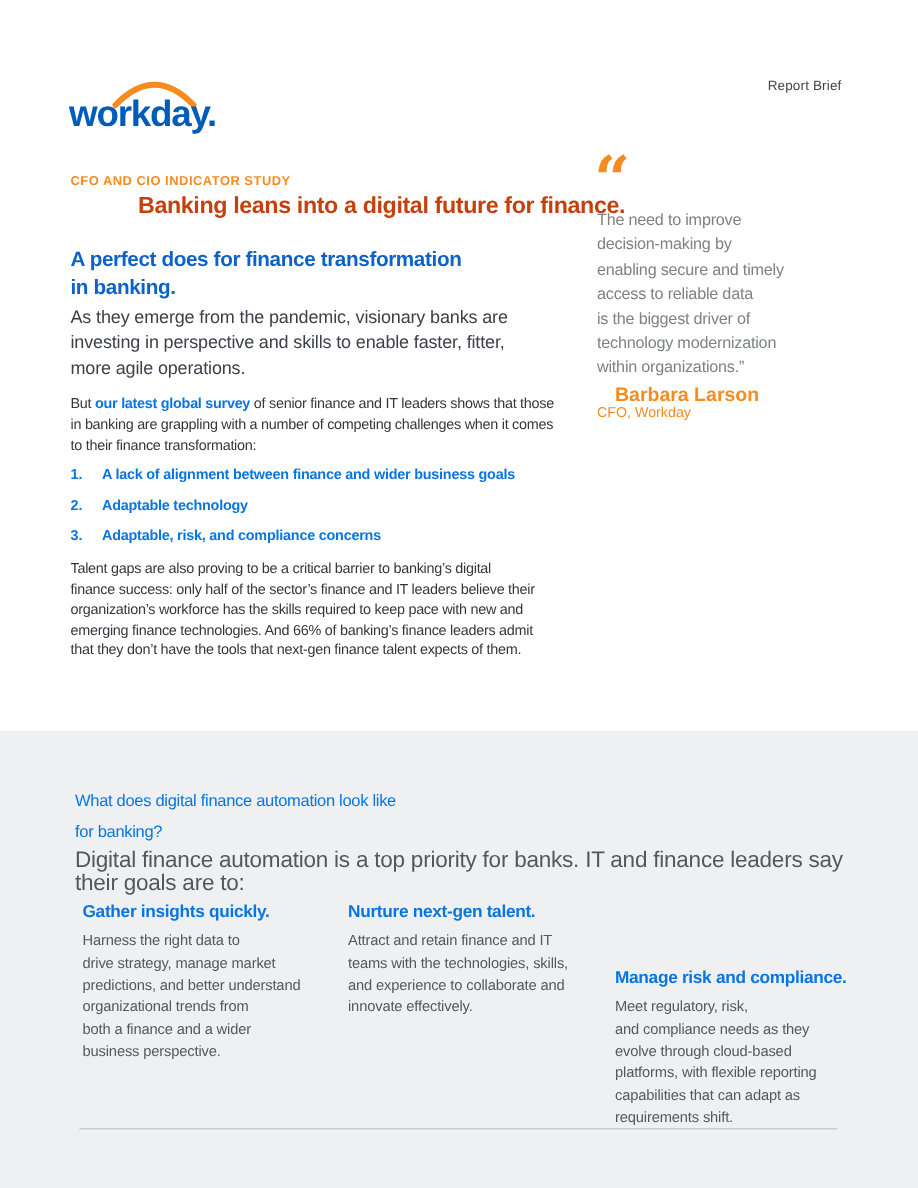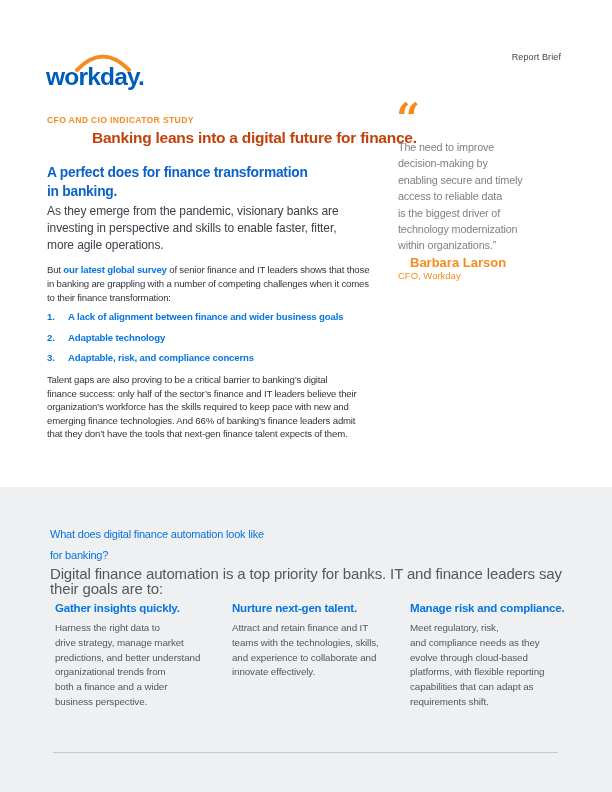--- a/index.html
+++ b/index.html
@@ -83,21 +83,21 @@
     position:absolute;left:50px;top:524px;
     font-size:11px;font-weight:400;color:#0875e1;line-height:20.5px;letter-spacing:-0.2px;
   }
   .s-intro{
     position:absolute;left:50px;top:567px;
     font-size:15px;color:#54575c;line-height:14.5px;letter-spacing:-0.15px;
   }
   .col{position:absolute;top:602px;}
   .col-1{left:55px;}
   .col-2{left:232px;}
-  .col-3{left:410px;}
+  .col-3{left:410px;margin-top:44px;}
   .col-heading{
     font-size:11.5px;font-weight:700;color:#0875e1;letter-spacing:-0.2px;margin:0 0 7px 0;
   }
   .col-body{
     font-size:9.8px;color:#54575c;line-height:14.8px;letter-spacing:-0.1px;margin:0;
   }
   .footer-divider{
     position:absolute;left:53px;top:752px;width:505px;height:1px;
     background:#c9cacd;
   }

